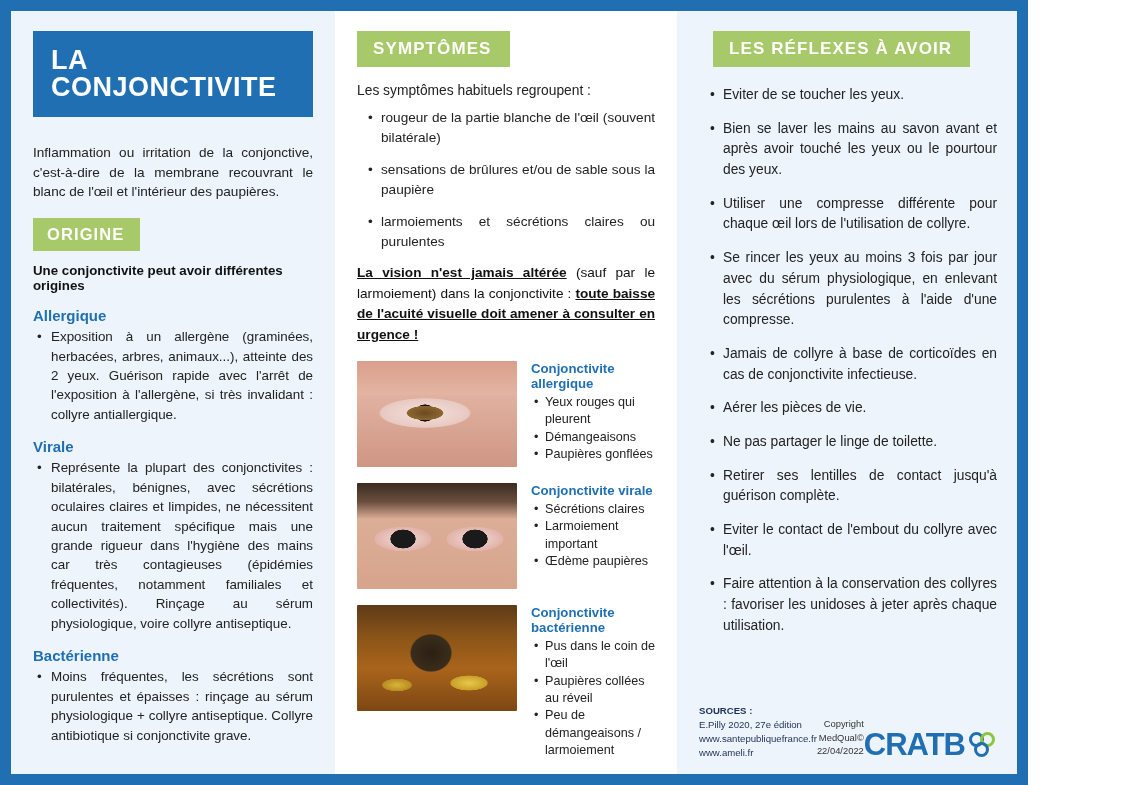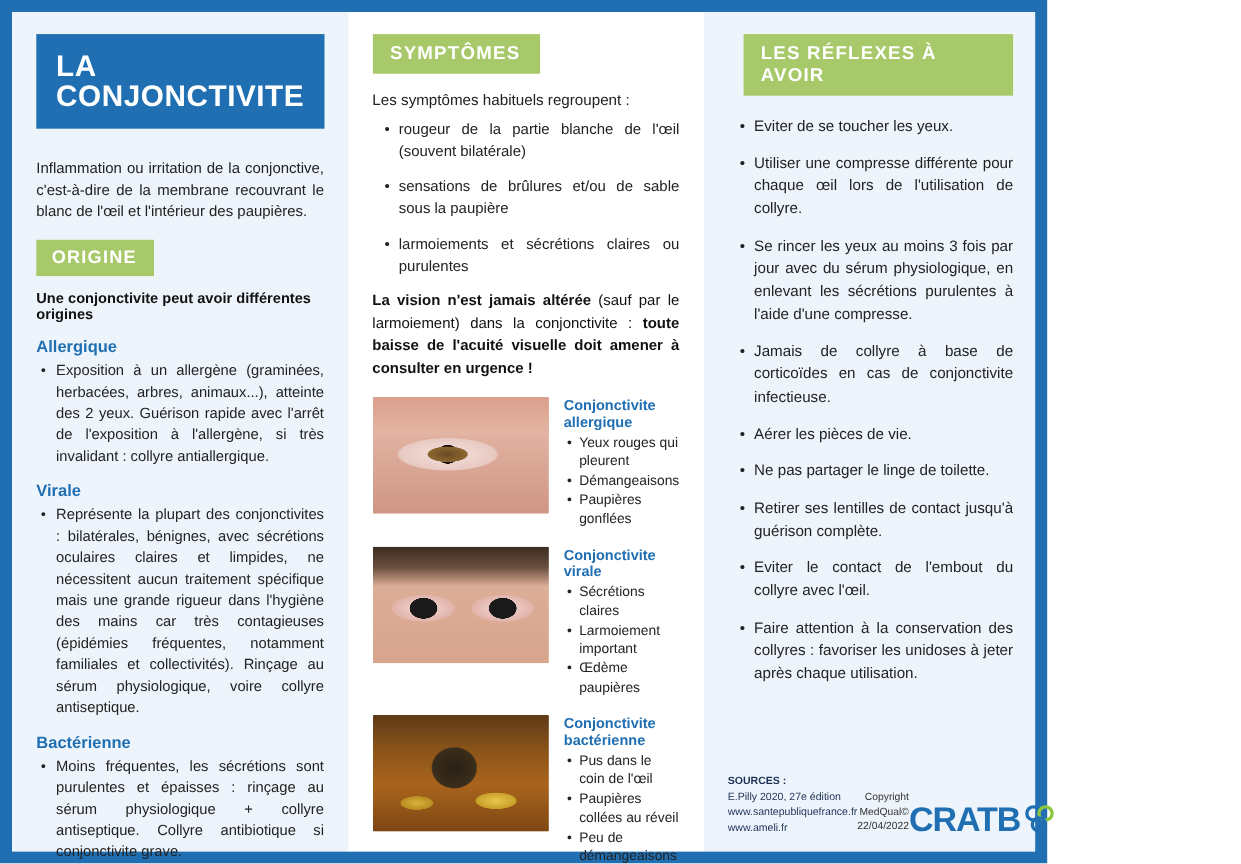--- a/index.html
+++ b/index.html
@@ -8,21 +8,21 @@
   }
   body {
     width: 1128px;
     height: 785px;
     background: #ffffff;
     font-family: "Liberation Sans", sans-serif;
     overflow: hidden;
   }
   .page {
     position: relative;
-    width: 952px;
+    width: 1028px;
     height: 785px;
     box-sizing: border-box;
     border: 11px solid #1f6fb2;
     background: #ffffff;
   }
   .cols {
     display: flex;
     height: 100%;
     box-sizing: border-box;
   }
@@ -144,21 +144,21 @@
     top: 0;
     color: #222;
   }
   .vision-note {
     font-size: 13.6px;
     line-height: 1.5;
     color: #111;
     text-align: justify;
     margin: 6px 0 0 0;
   }
-  .vision-note b { font-weight: bold; }
+  .vision-note b { font-weight: bold; text-decoration: underline; }
 
   .photo-row {
     display: flex;
     align-items: flex-start;
     margin-top: 16px;
   }
   .photo {
     width: 160px;
     height: 106px;
     flex: 0 0 160px;
@@ -389,20 +389,21 @@
           </ul>
         </div>
       </div>
     </div>
 
     <div class="col col-right">
       <div class="green-head right">LES RÉFLEXES À AVOIR</div>
 
       <ul class="right-bullets">
         <li>Eviter de se toucher les yeux.</li>
+        <li>Bien se laver les mains au savon avant et après avoir touché les yeux ou le pourtour des yeux.</li>
         <li>Utiliser une compresse différente pour chaque œil lors de l'utilisation de collyre.</li>
         <li>Se rincer les yeux au moins 3 fois par jour avec du sérum physiologique, en enlevant les sécrétions purulentes à l'aide d'une compresse.</li>
         <li>Jamais de collyre à base de corticoïdes en cas de conjonctivite infectieuse.</li>
         <li>Aérer les pièces de vie.</li>
         <li>Ne pas partager le linge de toilette.</li>
         <li>Retirer ses lentilles de contact jusqu'à guérison complète.</li>
         <li>Eviter le contact de l'embout du collyre avec l'œil.</li>
         <li>Faire attention à la conservation des collyres : favoriser les unidoses à jeter après chaque utilisation.</li>
       </ul>
 

